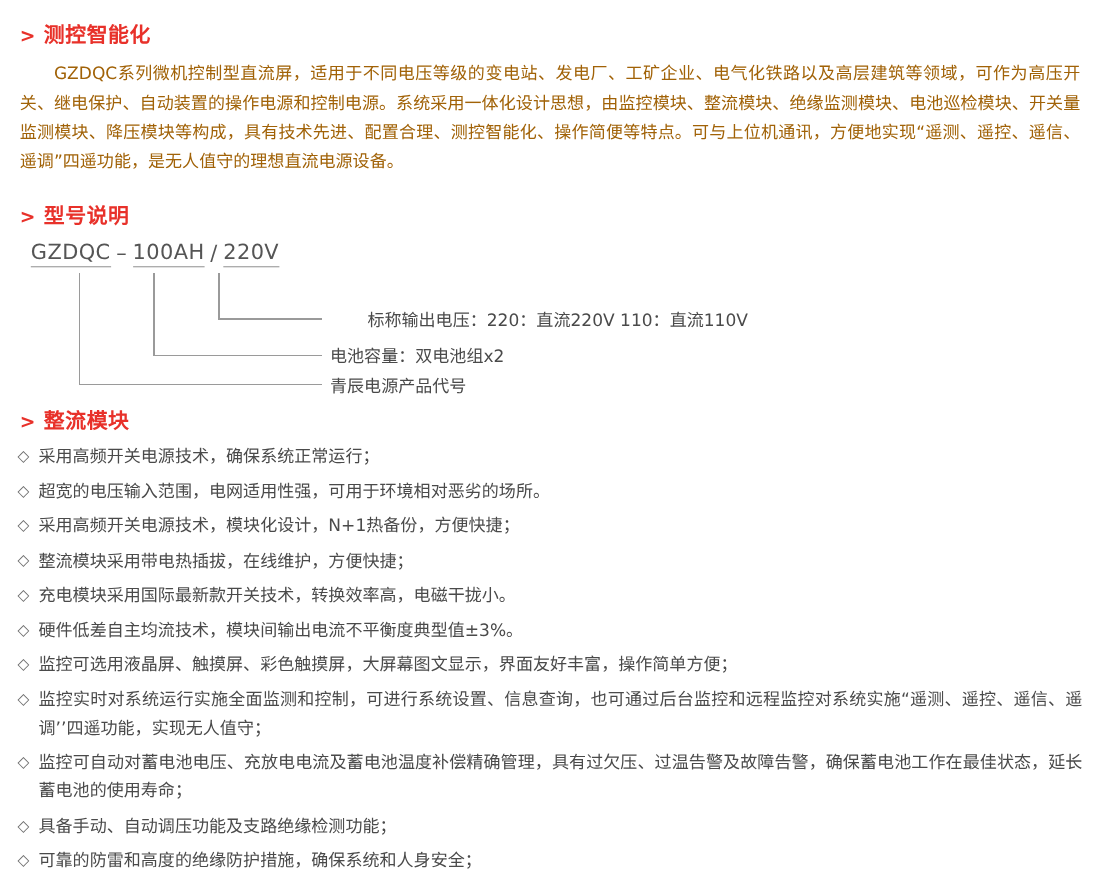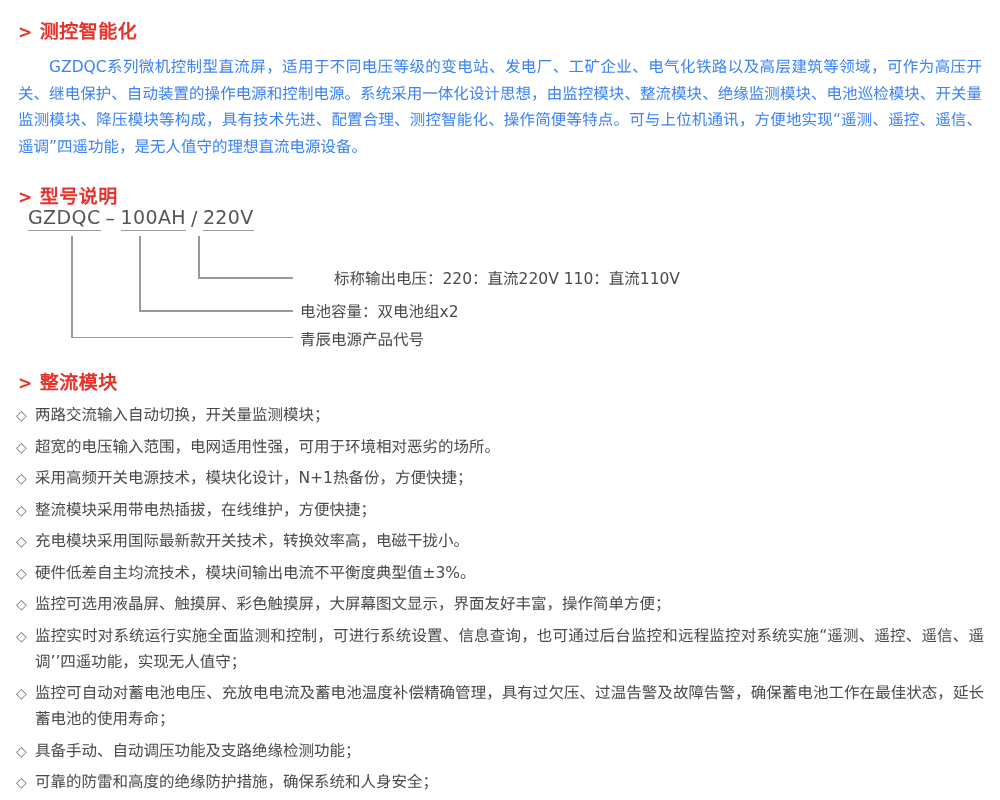--- a/index.html
+++ b/index.html
@@ -40,28 +40,28 @@
   .overview {
     position: absolute;
     left: 18px;
     top: 54px;
     width: 964px;
     font-size: 15.5px;
     line-height: 26.5px;
     text-indent: 31px;
     text-align: justify;
     text-justify: inter-ideograph;
-    color: #3b82f6;
+    color: #a16207;
   }
 
   
   .model-wrap {
     position: absolute;
     left: 0;
-    top: 198px;
+    top: 210px;
     width: 920px;
     height: 140px;
   }
   .model-code {
     position: absolute;
     left: 28px;
     top: 8px;
     display: flex;
     align-items: flex-end;
     font-size: 19px;
@@ -165,21 +165,21 @@
 </div>
 
 <div class="section-head" style="left:18px; top:367px;">
   <span class="chev">&gt;</span>
   <span>整流模块</span>
 </div>
 
 <div class="features" id="feature-list">
     <div class="feat">
       <span class="dia">◇</span>
-      <span class="ftext">两路交流输入自动切换，开关量监测模块；</span>
+      <span class="ftext">采用高频开关电源技术，确保系统正常运行；</span>
     </div>
     <div class="feat">
       <span class="dia">◇</span>
       <span class="ftext">超宽的电压输入范围，电网适用性强，可用于环境相对恶劣的场所。</span>
     </div>
     <div class="feat">
       <span class="dia">◇</span>
       <span class="ftext">采用高频开关电源技术，模块化设计，N+1热备份，方便快捷；</span>
     </div>
     <div class="feat">

